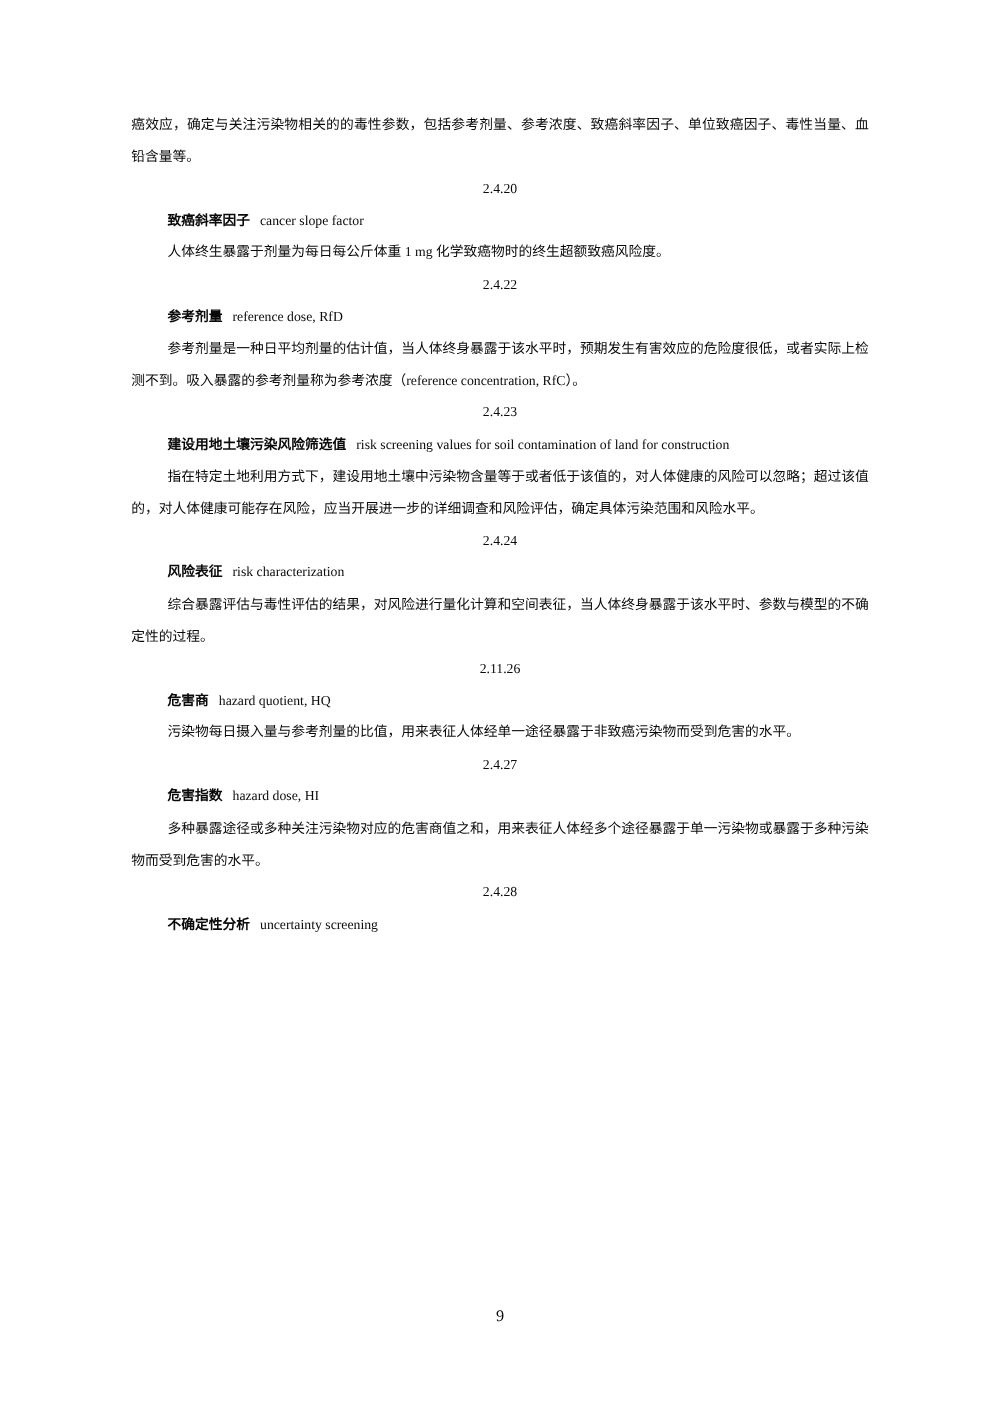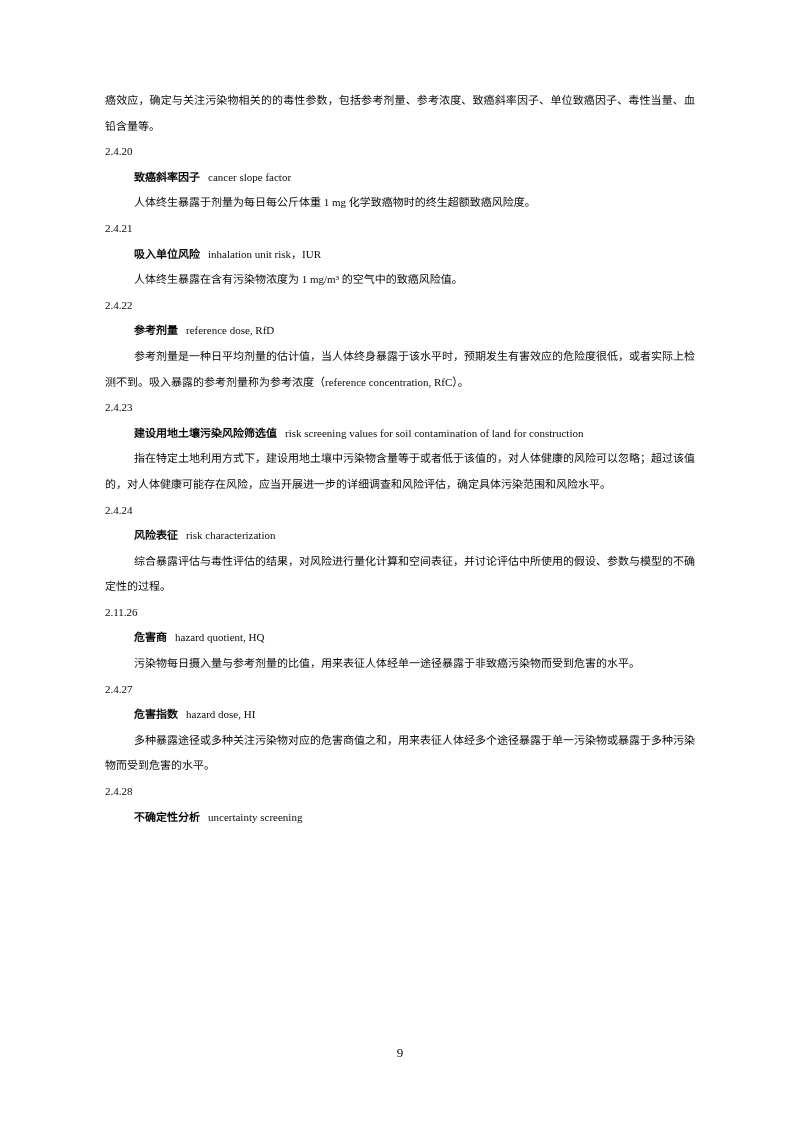--- a/index.html
+++ b/index.html
@@ -16,21 +16,21 @@
     position: absolute;
     left: 105px;
     top: 88px;
     width: 590px;
     font-size: 11px;
     line-height: 25.6px;
   }
   p { margin: 0; text-align: justify; }
   .para { text-indent: 29px; }
   .no-indent { text-indent: 0; }
-  .sec-num { text-align: left; }
+  .sec-num { text-align: center; }
   .term { text-indent: 29px; }
   .term-zh {
     font-weight: 700;
     font-family: "Liberation Sans", "DejaVu Sans", sans-serif;
     margin-right: 8px;
   }
   .term-en { font-weight: 400; }
   .page-number {
     position: absolute;
     left: 0;
@@ -47,42 +47,37 @@
 
 <div class="page-content">
   <p class="para no-indent">癌效应，确定与关注污染物相关的的毒性参数，包括参考剂量、参考浓度、致癌斜率因子、单位致癌因子、毒性当量、血铅含量等。</p>
   <div id="sections">
   <div class="section">
     <p class="sec-num">2.4.20</p>
     <p class="term"><span class="term-zh">致癌斜率因子</span><span class="term-en">cancer slope factor</span></p>
     <p class="para">人体终生暴露于剂量为每日每公斤体重 1 mg 化学致癌物时的终生超额致癌风险度。</p>
   </div>
 
-  <div class="section">
-    <p class="sec-num">2.4.21</p>
-    <p class="term"><span class="term-zh">吸入单位风险</span><span class="term-en">inhalation unit risk，IUR</span></p>
-    <p class="para">人体终生暴露在含有污染物浓度为 1 mg/m³ 的空气中的致癌风险值。</p>
-  </div>
 
   <div class="section">
     <p class="sec-num">2.4.22</p>
     <p class="term"><span class="term-zh">参考剂量</span><span class="term-en">reference dose, RfD</span></p>
     <p class="para">参考剂量是一种日平均剂量的估计值，当人体终身暴露于该水平时，预期发生有害效应的危险度很低，或者实际上检测不到。吸入暴露的参考剂量称为参考浓度（reference concentration, RfC）。</p>
   </div>
 
   <div class="section">
     <p class="sec-num">2.4.23</p>
     <p class="term"><span class="term-zh">建设用地土壤污染风险筛选值</span><span class="term-en">risk screening values for soil contamination of land for construction</span></p>
     <p class="para">指在特定土地利用方式下，建设用地土壤中污染物含量等于或者低于该值的，对人体健康的风险可以忽略；超过该值的，对人体健康可能存在风险，应当开展进一步的详细调查和风险评估，确定具体污染范围和风险水平。</p>
   </div>
 
   <div class="section">
     <p class="sec-num">2.4.24</p>
     <p class="term"><span class="term-zh">风险表征</span><span class="term-en">risk characterization</span></p>
-    <p class="para">综合暴露评估与毒性评估的结果，对风险进行量化计算和空间表征，并讨论评估中所使用的假设、参数与模型的不确定性的过程。</p>
+    <p class="para">综合暴露评估与毒性评估的结果，对风险进行量化计算和空间表征，当人体终身暴露于该水平时、参数与模型的不确定性的过程。</p>
   </div>
 
 
   <div class="section">
     <p class="sec-num">2.11.26</p>
     <p class="term"><span class="term-zh">危害商</span><span class="term-en">hazard quotient, HQ</span></p>
     <p class="para">污染物每日摄入量与参考剂量的比值，用来表征人体经单一途径暴露于非致癌污染物而受到危害的水平。</p>
   </div>
 
   <div class="section">

